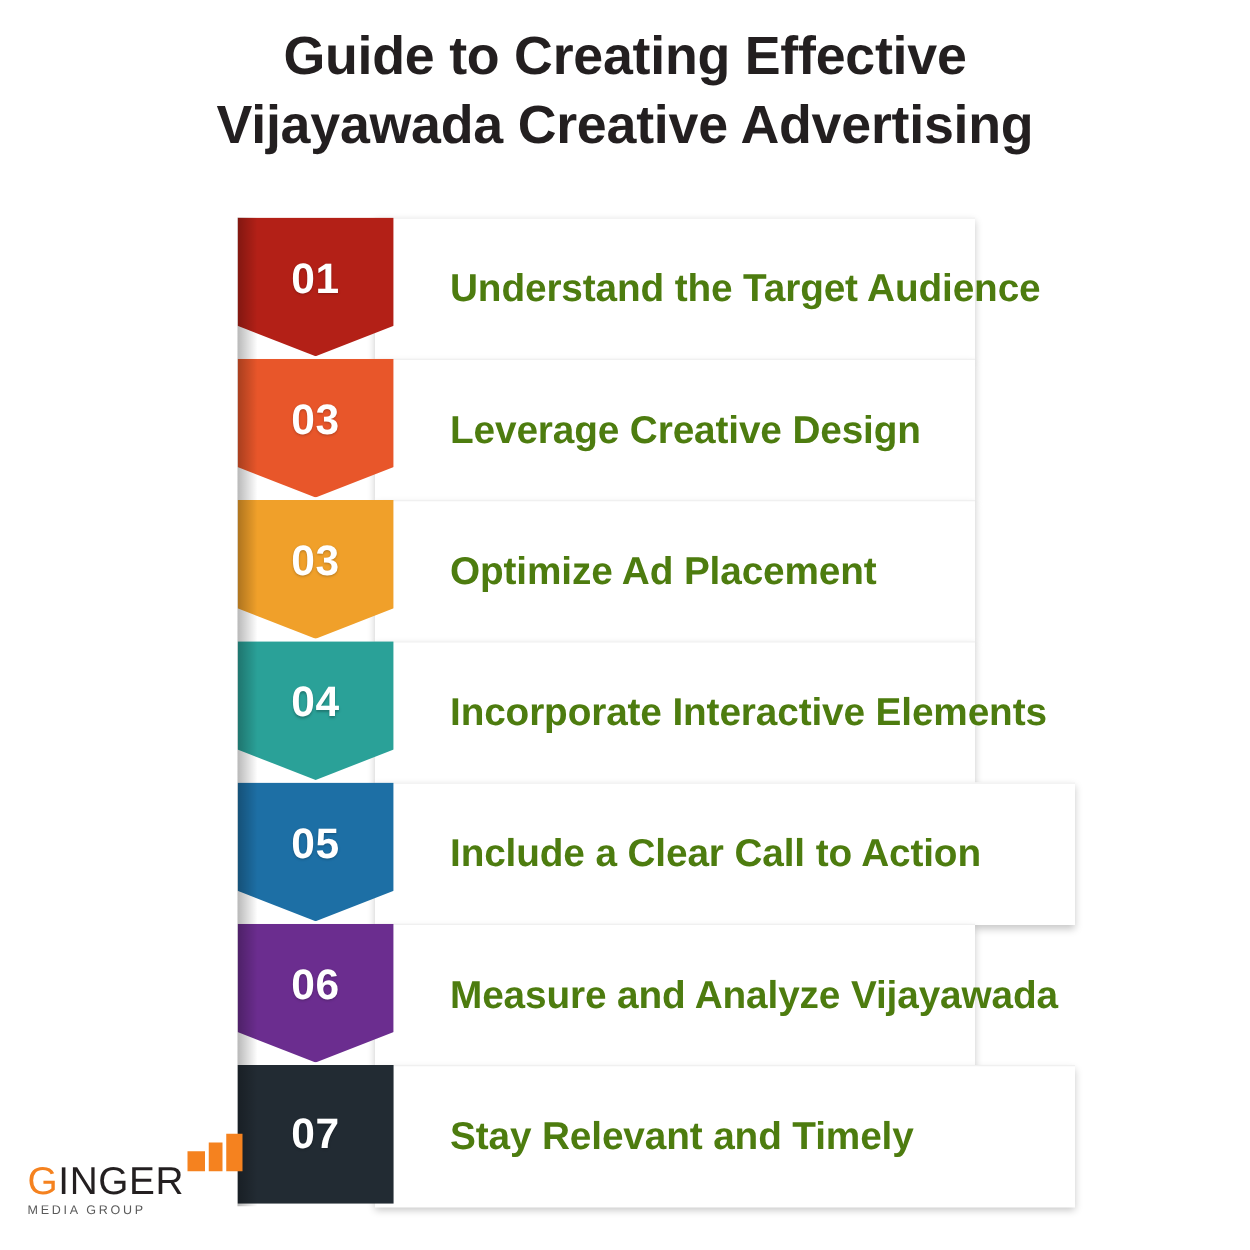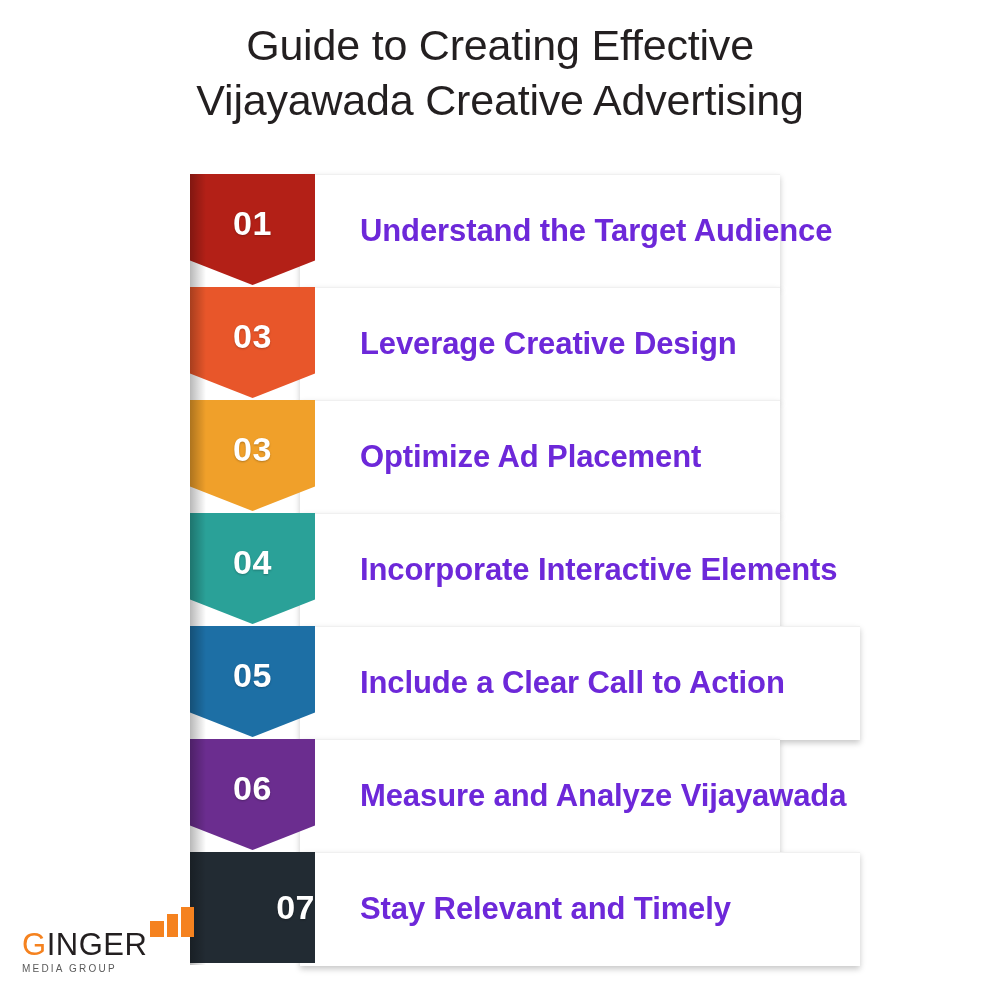--- a/index.html
+++ b/index.html
@@ -8,21 +8,21 @@
     background:#ffffff;
     font-family:"Liberation Sans", sans-serif;
     position:relative;
     overflow:hidden;
   }
   .title{
     position:absolute;
     top:18px;left:0;width:1000px;
     text-align:center;
     font-size:43px;
-    font-weight:normal;
+    font-weight:bold;
     color:#231f20;
     line-height:1.28;
     letter-spacing:-0.2px;
   }
   .title .line{display:block;}
 
   .list{
     position:absolute;
     top:174px;
     left:190px;
@@ -47,21 +47,21 @@
 
   .label{
     position:absolute;
     left:170px;
     top:0;
     width:520px;
     height:113px;
     display:flex;
     align-items:center;
     font-size:31px;
-    color:#6d28d9;
+    color:#4d7c0f;
     font-weight:600;
     line-height:1.22;
     letter-spacing:-0.1px;
   }
 
   
   .chev{
     position:absolute;
     left:0;top:0;
     width:125px;height:111px;
@@ -69,21 +69,20 @@
     display:flex;
     align-items:center;
     justify-content:center;
     font-size:34px;
     font-weight:bold;
     letter-spacing:0.5px;
     clip-path:polygon(0 0,100% 0,100% 78%,50% 100%,0 78%);
   }
   .chev.last{
     clip-path:polygon(0 0,100% 0,100% 100%,0 100%);
-    justify-content:flex-end;
   }
   .chev .num{
     position:relative;
     top:-6px;
     text-shadow:0 1px 2px rgba(0,0,0,0.25);
   }
   .chev.last .num{top:0;}
 
   
   .spine{

